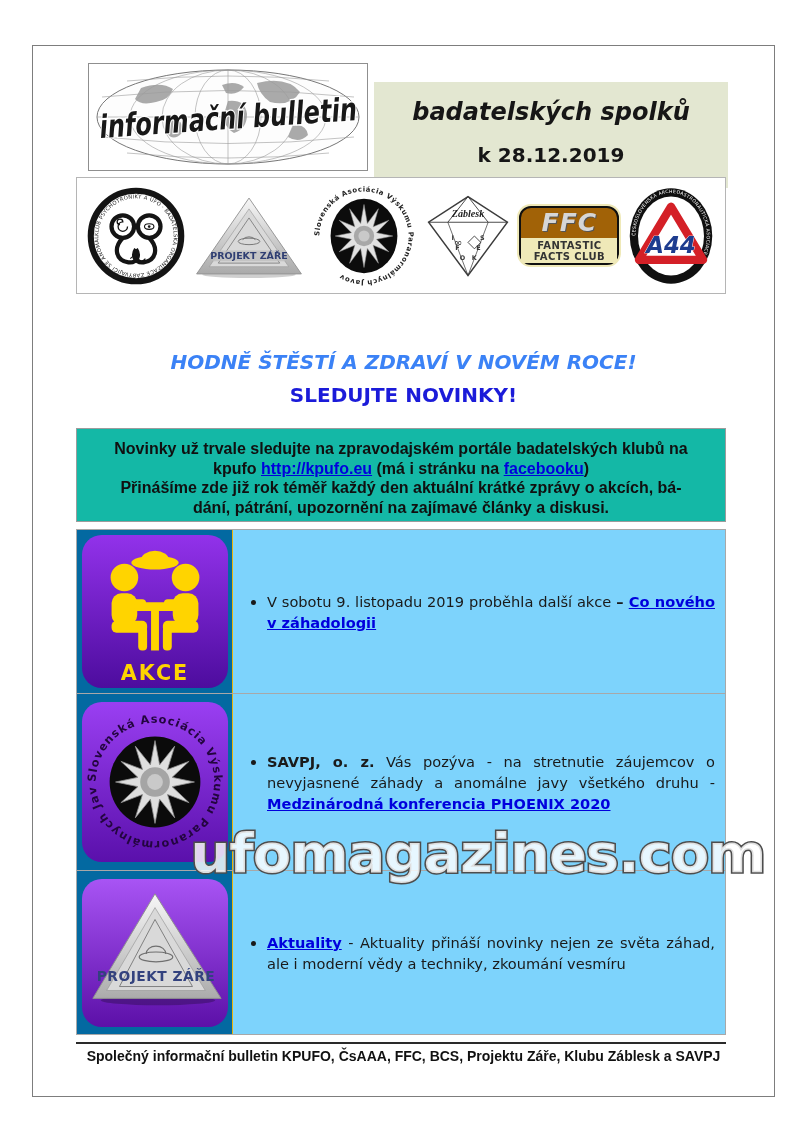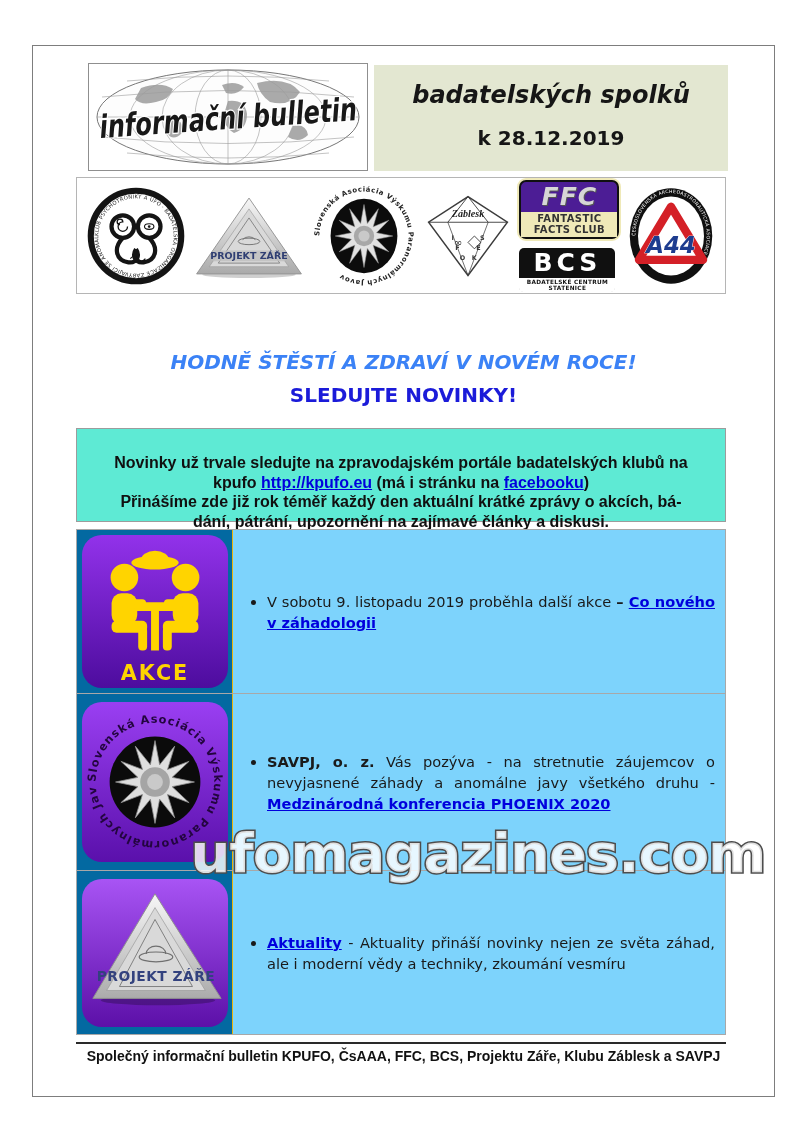--- a/index.html
+++ b/index.html
@@ -4,53 +4,53 @@
 <style>
   html,body{margin:0;padding:0;}
   body{width:800px;height:1131px;background:#ffffff;position:relative;
        font-family:"DejaVu Sans",sans-serif;color:#111;}
   .page{position:absolute;left:32px;top:45px;width:743px;height:1052px;
         border:1px solid #7d7d7d;background:#fff;box-sizing:border-box;}
 
   
   .masthead-img{position:absolute;left:55px;top:17px;width:278px;height:106px;
                 border:1px solid #8f8f8f;background:#fff;overflow:hidden;}
-  .masthead-green{position:absolute;left:341px;top:19px;width:354px;height:106px;
+  .masthead-green{position:absolute;left:341px;top:36px;width:354px;height:106px;
                   background:#e3e7d1;text-align:center;}
   .mg-title{margin-top:16px;font-size:24px;font-weight:bold;font-style:italic;color:#161616;}
   .mg-date{margin-top:17px;font-size:20px;font-weight:bold;color:#161616;}
 
   
   .logos{position:absolute;left:43px;top:131px;width:650px;height:117px;
          border:1px solid #b5b5b5;background:#fff;display:flex;align-items:center;
          justify-content:space-between;padding:0 10px;box-sizing:border-box;}
   .logo-cell{display:flex;align-items:center;justify-content:center;}
 
-  .ffc-top{width:96px;background:#4c1d95;border-radius:7px;border:2px solid #101010;
+  .ffc-top{width:96px;background:#a16207;border-radius:12px;border:2px solid #101010;
            box-shadow:0 0 0 2px #efe9b8;text-align:center;}
   .ffc-big{color:#d6d6d6;font-size:25px;font-weight:bold;font-style:italic;
            letter-spacing:1px;line-height:30px;text-shadow:1px 1px 0 #555;}
   .ffc-sub{background:#efe9b8;color:#333;font-size:10px;font-weight:bold;
            letter-spacing:.4px;padding:1.5px 0;}
   .bcs-box{width:96px;background:#101010;border-radius:5px;margin-top:9px;text-align:center;}
   .bcs-big{color:#fff;font-size:25px;font-weight:bold;letter-spacing:4px;line-height:30px;}
   .bcs-sub{background:#fff;color:#111;font-size:5.8px;font-weight:bold;
            letter-spacing:.3px;padding:1px 0;border-radius:0 0 4px 4px;}
 
   
   .heading{position:absolute;width:100%;text-align:center;font-weight:bold;}
   .heading-red{top:304px;font-size:20px;font-style:italic;color:#3b82f6;}
   .heading-blue{top:337px;font-size:20px;color:#1b1bd9;}
 
   
   .notice{position:absolute;left:43px;top:382px;width:650px;height:94px;
-          background:#5eead4;border:1px solid #9c9c9c;box-sizing:border-box;
+          background:#14b8a6;border:1px solid #9c9c9c;box-sizing:border-box;
           text-align:center;font-family:"Liberation Sans",sans-serif;
           font-weight:bold;font-size:16px;line-height:19.5px;color:#101010;
-          padding-top:24px;}
+          padding-top:10px;}
   a.doclink{color:#0000dd;font-weight:bold;text-decoration:underline;cursor:pointer;}
 
   
   .items{position:absolute;left:43px;top:483px;width:650px;
          border:1px solid #a8a8a8;box-sizing:border-box;}
   .item-row{display:flex;border-bottom:1px solid #a8a8a8;}
   .item-row:last-child{border-bottom:none;}
   .row-1{height:163px;}.row-2{height:176px;}.row-3{height:163px;}
   .item-media{width:156px;background:#0369a1;border-right:1px solid #eab308;
               display:flex;align-items:center;justify-content:center;box-sizing:border-box;}
@@ -174,24 +174,20 @@
             <text x="52" y="74">K</text>
         </g>
       </svg>
     </div>
 
     <div class="logo-cell">
       <div>
         <div class="ffc-top">
           <div class="ffc-big">FFC</div>
           <div class="ffc-sub">FANTASTIC FACTS CLUB</div>
-        </div>
-        <div class="bcs-box">
-          <div class="bcs-big">BCS</div>
-          <div class="bcs-sub">BADATELSKÉ CENTRUM STATENICE</div>
         </div>
       </div>
     </div>
 
     <div class="logo-cell">
       <svg width="88" height="100" viewBox="0 0 96 108">
         <ellipse cx="48" cy="54" rx="45" ry="52" fill="#101010"></ellipse>
         <path id="aaaRing" d="M48,54 m-39,0 a39,47 0 1,1 78,0 a39,47 0 1,1 -78,0" fill="none"></path>
         <text font-size="5" fill="#ffffff" letter-spacing="0.4">
           <textPath href="#aaaRing">ČESKOSLOVENSKÁ ARCHEOASTRONAUTICKÁ ASOCIACE</textPath>

